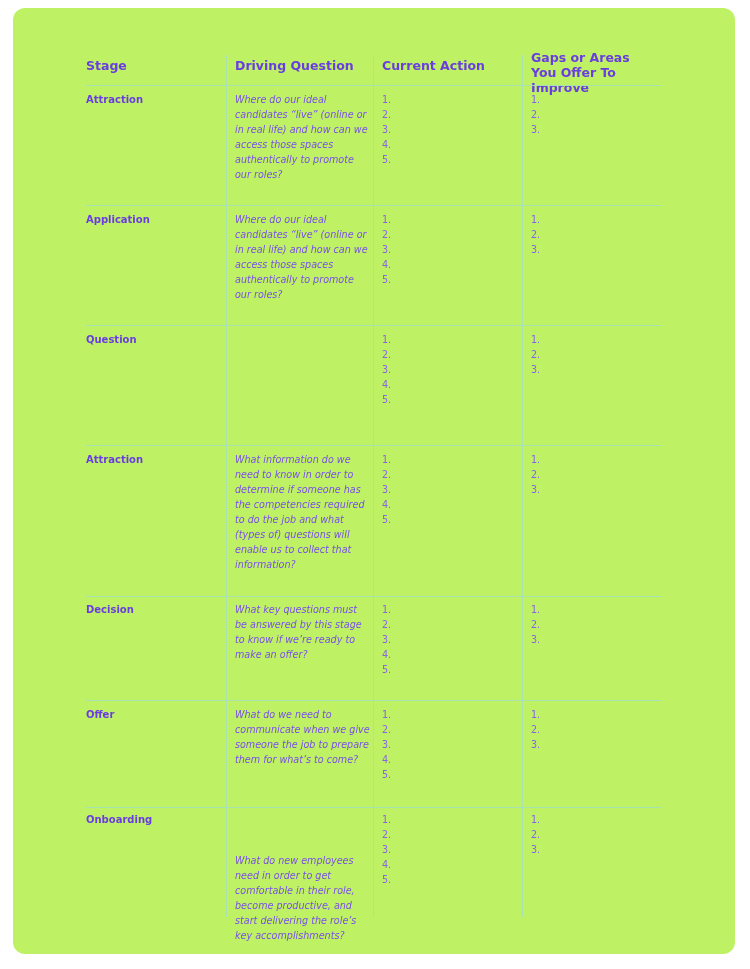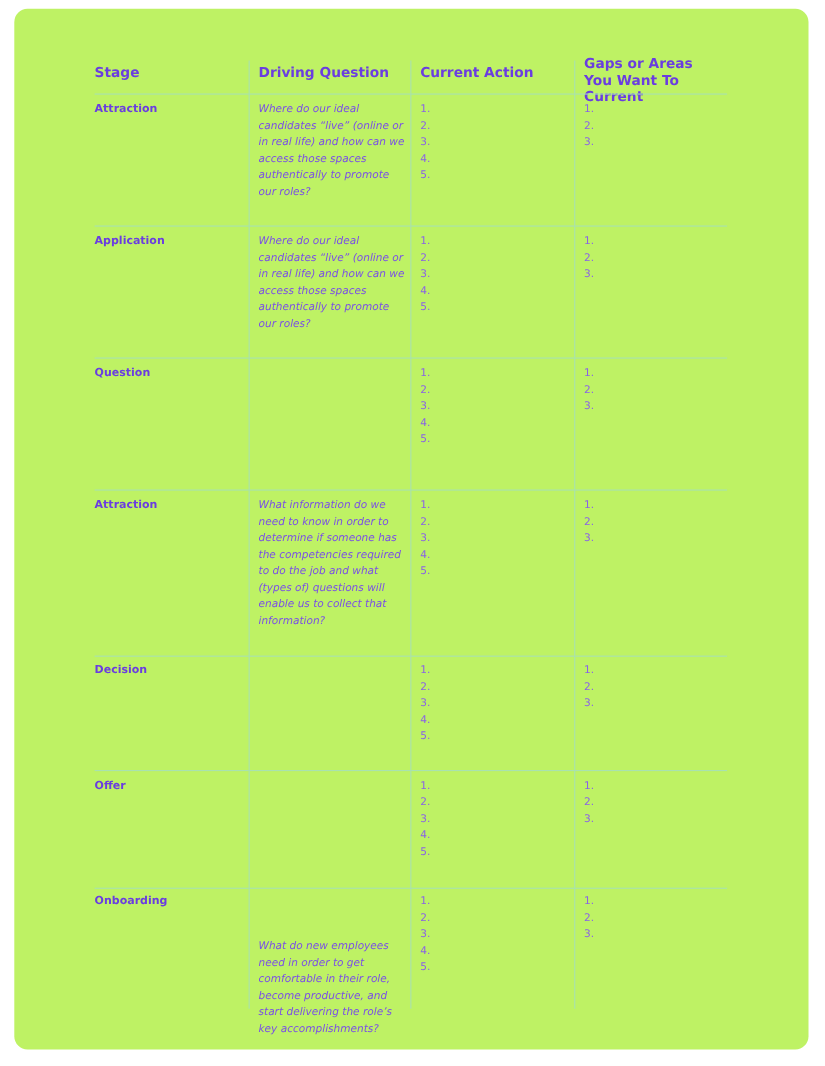--- a/index.html
+++ b/index.html
@@ -13,21 +13,21 @@
   .list { position: absolute; color: #8a62e6; font-size: 9.6px; line-height: 15px; margin: 0; padding: 0; list-style: none; }
 </style>
 </head>
 <body>
 
 <div class="card">
 
   <div class="hdr" style="left:73px; top:50px;">Stage</div>
   <div class="hdr" style="left:222px; top:50px;">Driving Question</div>
   <div class="hdr" style="left:369px; top:50px;">Current Action</div>
-  <div class="hdr" style="left:518px; top:42px; width:125px;">Gaps or Areas You Want To Current</div>
+  <div class="hdr" style="left:518px; top:42px; width:125px;">Gaps or Areas You Offer To Improve</div>
 
   <div class="hline" style="left:73px; top:77px; width:575px;"></div>
   <div class="hline" style="left:73px; top:197px; width:575px;"></div>
   <div class="hline" style="left:73px; top:317px; width:575px;"></div>
   <div class="hline" style="left:73px; top:437px; width:575px;"></div>
   <div class="hline" style="left:73px; top:588px; width:575px;"></div>
   <div class="hline" style="left:73px; top:692px; width:575px;"></div>
   <div class="hline" style="left:73px; top:799px; width:575px;"></div>
 
   <div class="vline" style="left:213px; top:47px; height:862px;"></div>
@@ -87,34 +87,36 @@
     <li>4.</li>
     <li>5.</li>
   </ul>
   <ul class="list" style="left:518px; top:444px;">
     <li>1.</li>
     <li>2.</li>
     <li>3.</li>
   </ul>
 
   <div class="stage" style="left:73px; top:596px;">Decision</div>
+  <div class="question" style="left:222px; top:594px;">What key questions must be answered by this stage to know if we’re ready to make an offer?</div>
   <ul class="list" style="left:369px; top:594px;">
     <li>1.</li>
     <li>2.</li>
     <li>3.</li>
     <li>4.</li>
     <li>5.</li>
   </ul>
   <ul class="list" style="left:518px; top:594px;">
     <li>1.</li>
     <li>2.</li>
     <li>3.</li>
   </ul>
 
   <div class="stage" style="left:73px; top:701px;">Offer</div>
+  <div class="question" style="left:222px; top:699px;">What do we need to communicate when we give someone the job to prepare them for what’s to come?</div>
   <ul class="list" style="left:369px; top:699px;">
     <li>1.</li>
     <li>2.</li>
     <li>3.</li>
     <li>4.</li>
     <li>5.</li>
   </ul>
   <ul class="list" style="left:518px; top:699px;">
     <li>1.</li>
     <li>2.</li>

